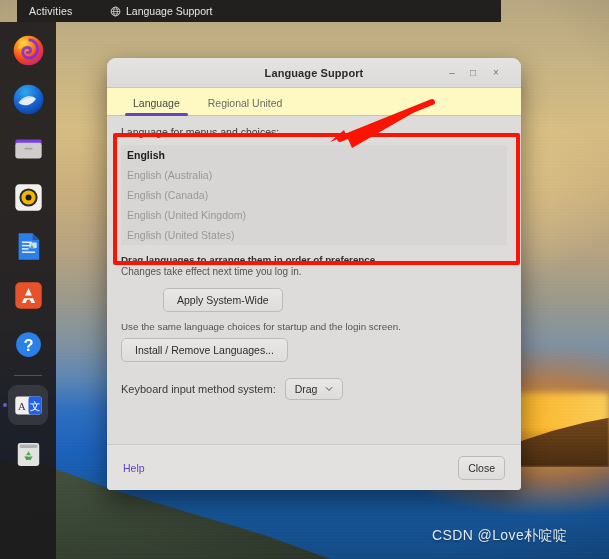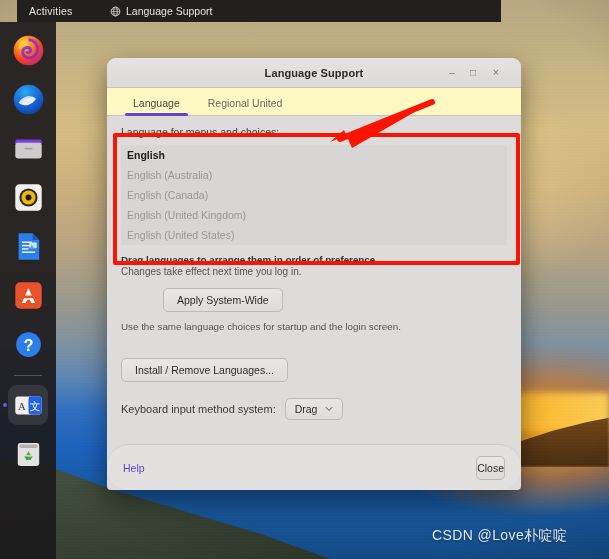--- a/index.html
+++ b/index.html
@@ -152,42 +152,41 @@
 
   .gtk-btn{
     display:inline-flex; align-items:center; justify-content:center;
     background:linear-gradient(to bottom,#e9e7e5,#dfdddb);
     border:1px solid #bdbab7; border-radius:5px;
     font-size:10.5px; color:#2e2c2a;
     padding:5px 13px;
   }
   #apply-btn{ margin-top:11px;margin-left:42px; }
   #login-hint{ font-size:9.8px; color:#56534f; margin-top:9px; }
-  #install-btn{ margin-top:26px; }
+  #install-btn{ margin-top:6px; }
 
   #ime-row{ display:flex; align-items:center; gap:9px; margin-top:16px; }
   #ime-label{ font-size:11px; color:#3b3937; }
   #ime-select{
     display:inline-flex; align-items:center; gap:8px;
     background:linear-gradient(to bottom,#e9e7e5,#dedcda);
     border:1px solid #bdbab7; border-radius:5px;
     font-size:10.5px; color:#2e2c2a; padding:4px 9px;
   }
   #chevron-down{ display:block; width:8px; height:8px; }
 
   #footer{
     position:absolute; left:0; bottom:0; width:414px; height:46px;
     border-top:1px solid #cdcac7;
     background:#e3e1df;
     display:flex; align-items:center; justify-content:space-between;
     padding:0 16px;
-    border-radius:22px;
   }
   #help-link{ font-size:10.5px; color:#5b46c4; }
-  #close-btn{ padding:5px 0; }
+  #close-btn{ padding:5px 9px; }
 
   
   #red-box{
     position:absolute; left:113px; top:133px; width:407px; height:132px;
     border:4px solid #fb1404;
     border-radius:2px;
     z-index:30;
     pointer-events:none;
   }
   #red-arrow{

